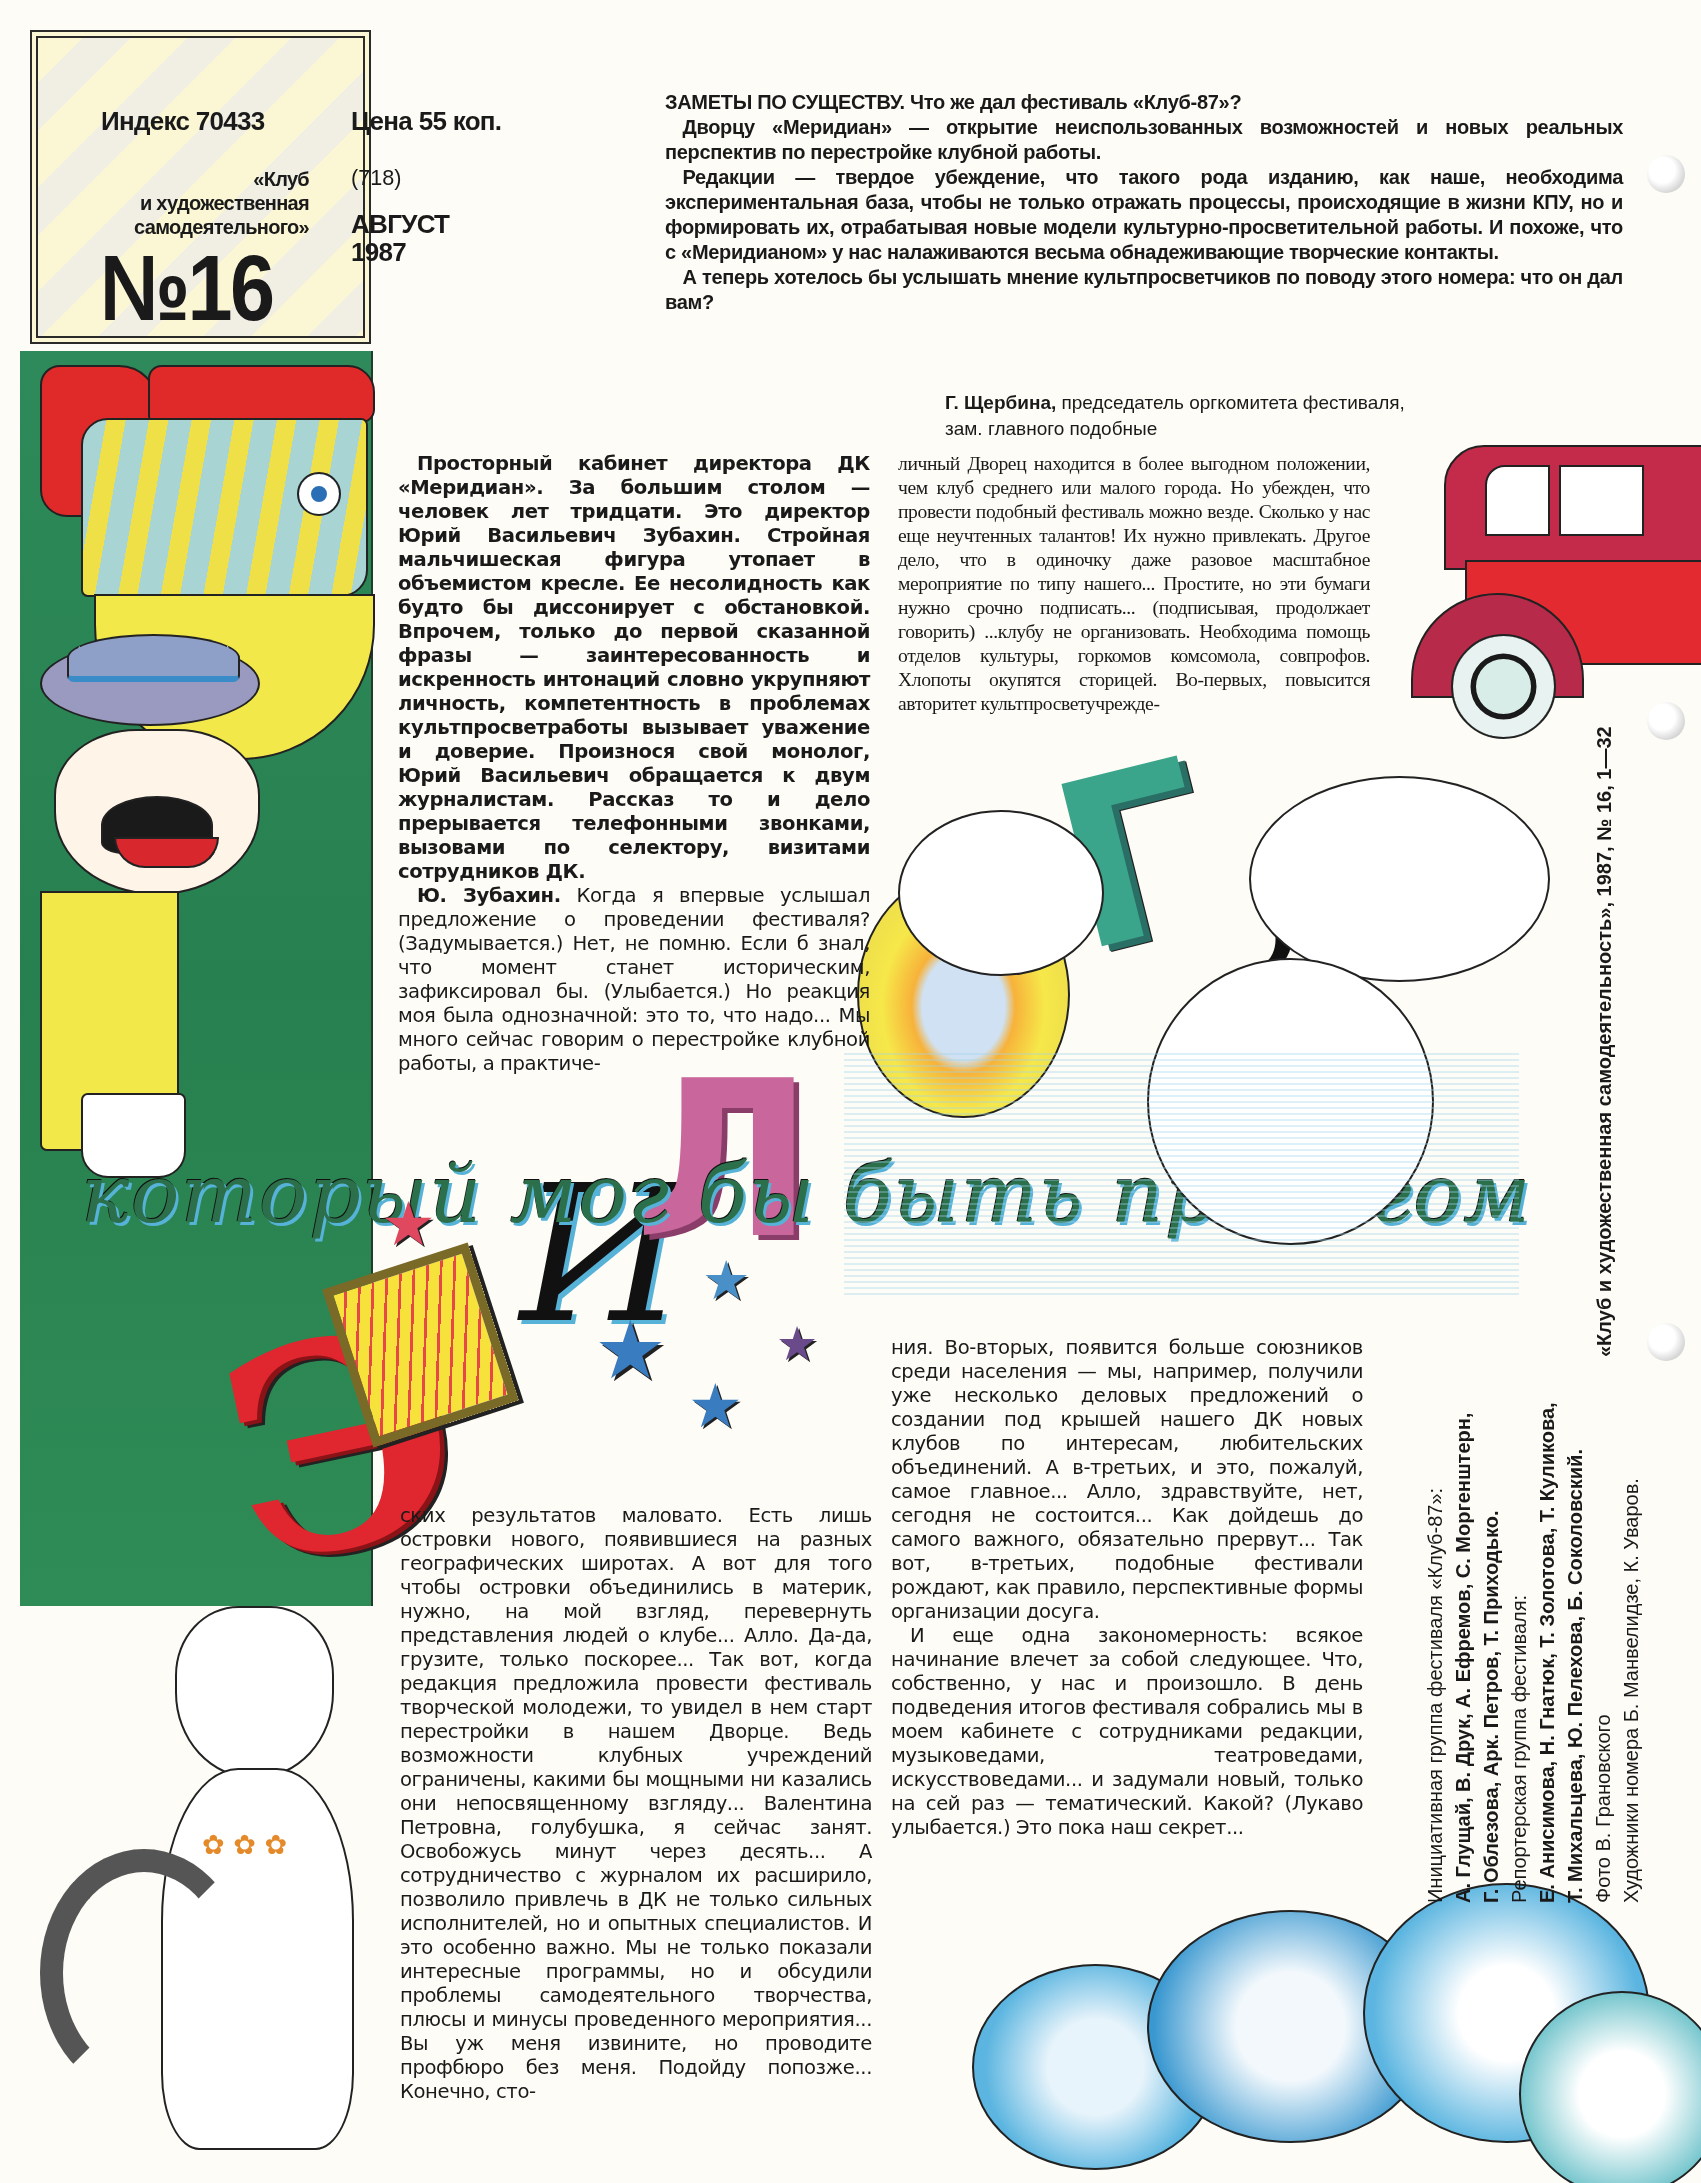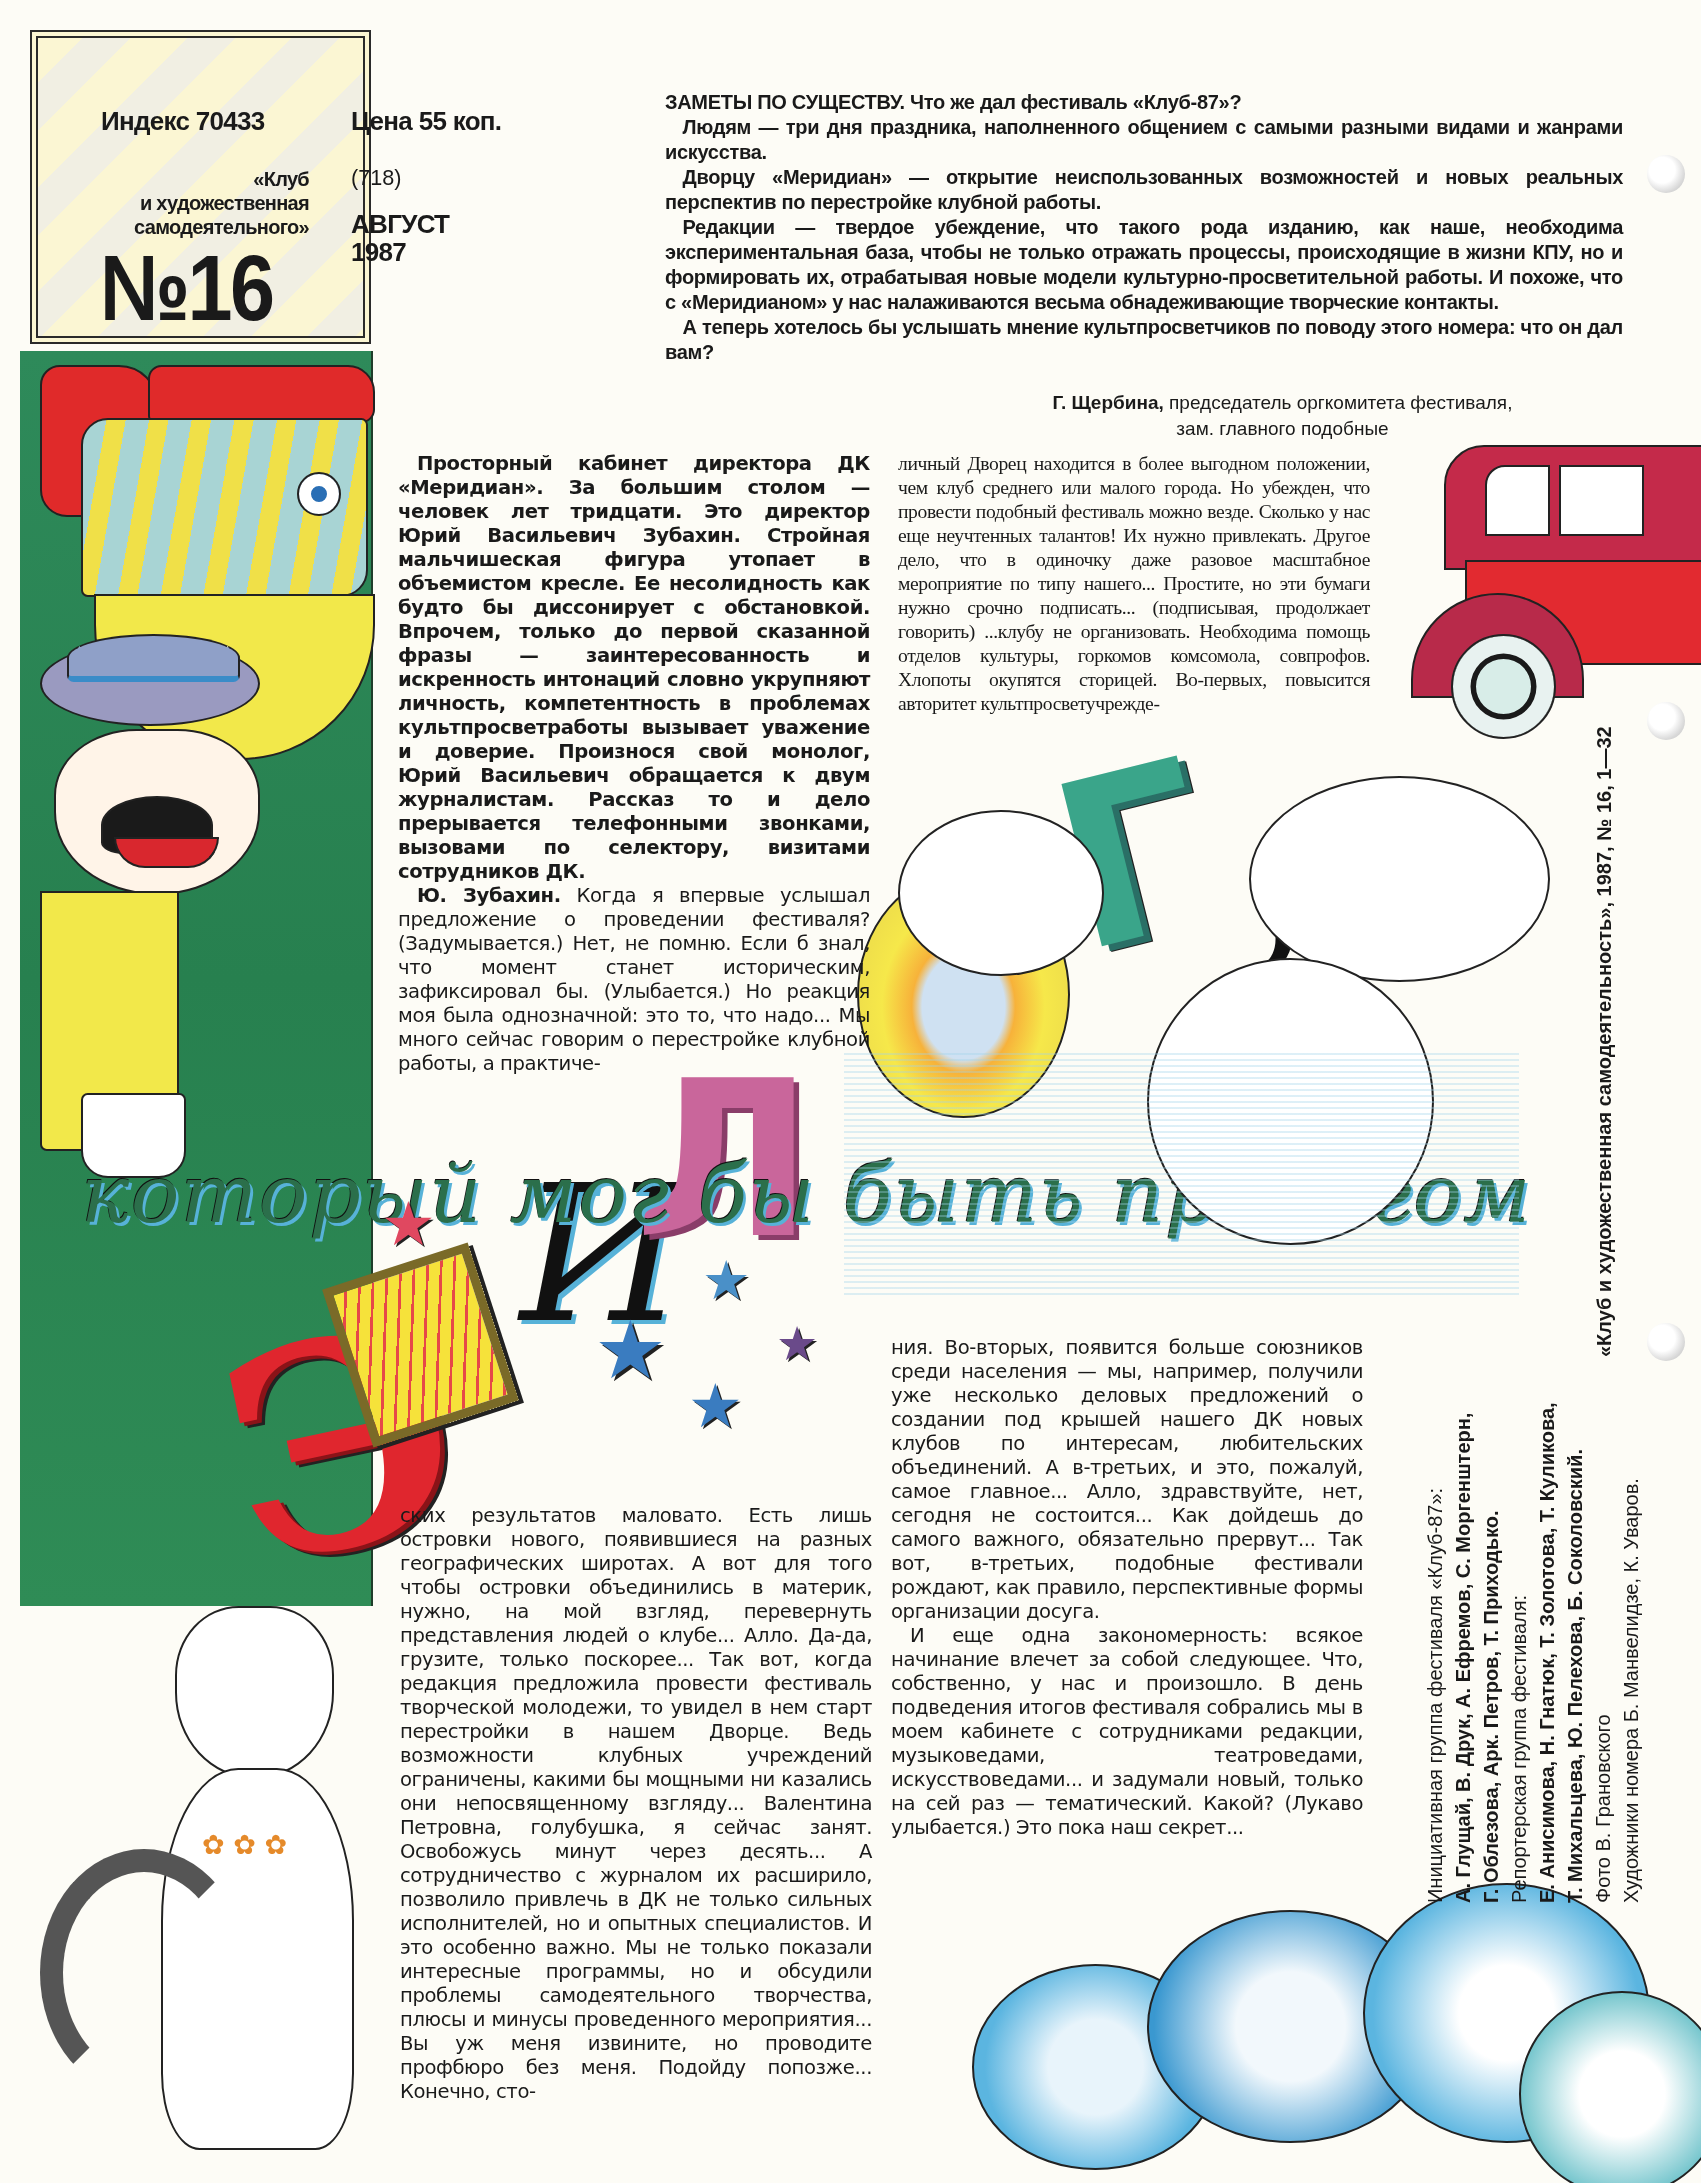--- a/index.html
+++ b/index.html
@@ -18,21 +18,21 @@
     border:2.7px solid #2a2a2a; box-shadow: inset 0 0 0 4px #fbf6d3, inset 0 0 0 6px #2a2a2a;
   }
   .mh-text { font-family:"Liberation Sans", sans-serif; font-weight:bold; font-size:26px; line-height:30px; letter-spacing:-0.7px;margin-top:20px; }
   .mh-sub { font-family:"Liberation Sans", sans-serif; font-weight:bold; font-size:20px; line-height:24px; text-align:right; letter-spacing:-0.7px; }
   .mh-num { font-family:"Liberation Sans", sans-serif; font-weight:bold; font-size:81px; letter-spacing:-2.7px; transform:scaleY(1.15); transform-origin:left top; }
 
   
   .intro { left:665px; top:74px; width:958px; font-family:"Liberation Sans", sans-serif; font-weight:bold; font-size:20px; line-height:25px; text-align:justify; letter-spacing:-0.3px;margin-top:16px; }
   .intro p { margin:0; text-indent:17.5px; }
   .intro .first { text-indent:0; }
-  .signature { left:945px; top:390px; width:675px; text-align:center; font-family:"Liberation Sans", sans-serif; font-size:19px; line-height:26px; }
+  .signature { left:945px; top:390px; width:675px; text-align:left; font-family:"Liberation Sans", sans-serif; font-size:19px; line-height:26px; }
   .signature b { font-weight:bold; }
 
   
   .col { font-family:"DejaVu Sans", sans-serif; font-size:19.6px; line-height:24px; text-align:justify; letter-spacing:-0.4px; width:472px; }
   .col p { margin:0; text-indent:19px; }
   .col p.noindent { text-indent:0; }
   .bold { font-weight:bold; }
 
   
   .green-strip {
@@ -70,21 +70,20 @@
   <div>и художественная</div>
   <div>самодеятельного»</div>
 </div>
 <div class="abs" style="left:351px;top:165px;font-family:'Liberation Sans',sans-serif;font-size:21.6px;line-height:26px;">(718)</div>
 <div class="abs mh-text" style="left:351px;top:189px;">АВГУСТ</div>
 <div class="abs mh-text" style="left:351px;top:217px;">1987</div>
 <div class="abs mh-num" style="left:100px;top:235px;">№16</div>
 
 <div class="abs intro">
   <p class="first"><span>ЗАМЕТЫ ПО СУЩЕСТВУ.</span><span> Что же дал фестиваль «Клуб-87»?</span></p>
-  <p>Людям — три дня праздника, наполненного общением с самыми разными видами и жанрами искусства.</p>
   <p>Дворцу «Меридиан» — открытие неиспользованных возможностей и новых реальных перспектив по перестройке клубной работы.</p>
   <p>Редакции — твердое убеждение, что такого рода изданию, как наше, необходима экспериментальная база, чтобы не только отражать процессы, происходящие в жизни КПУ, но и формировать их, отрабатывая новые модели культурно-просветительной работы. И похоже, что с «Меридианом» у нас налаживаются весьма обнадеживающие творческие контакты.</p>
   <p>А теперь хотелось бы услышать мнение культпросветчиков по поводу этого номера: что он дал вам?</p>
 </div>
 <div class="abs signature">
   <div><b>Г. Щербина,</b><span> председатель оргкомитета фестиваля,</span></div>
   <div>зам. главного подобные</div>
 </div>
 
 <div class="abs green-strip">

